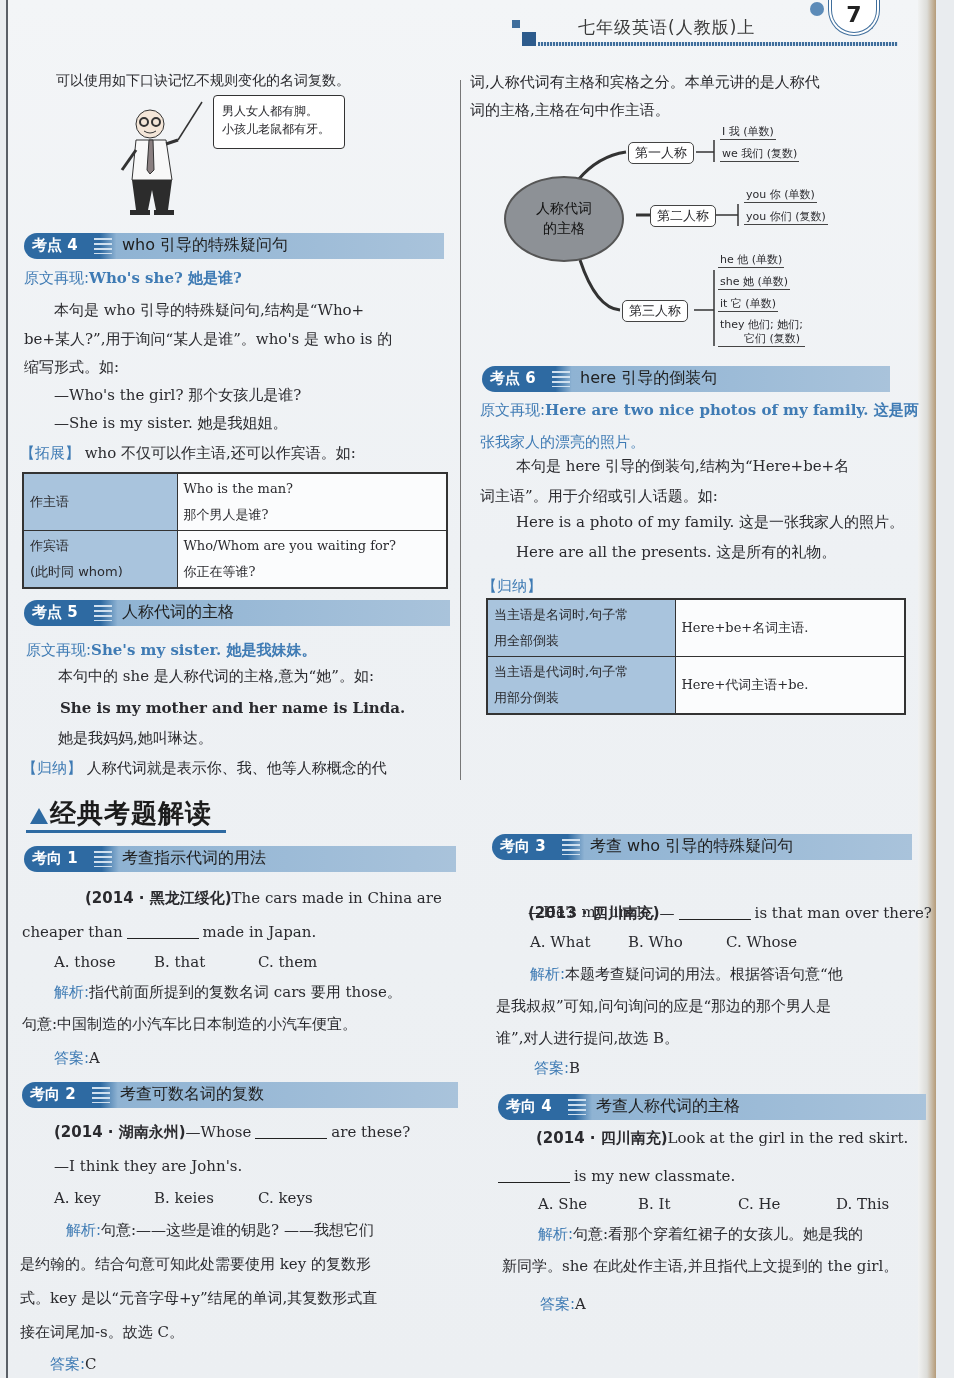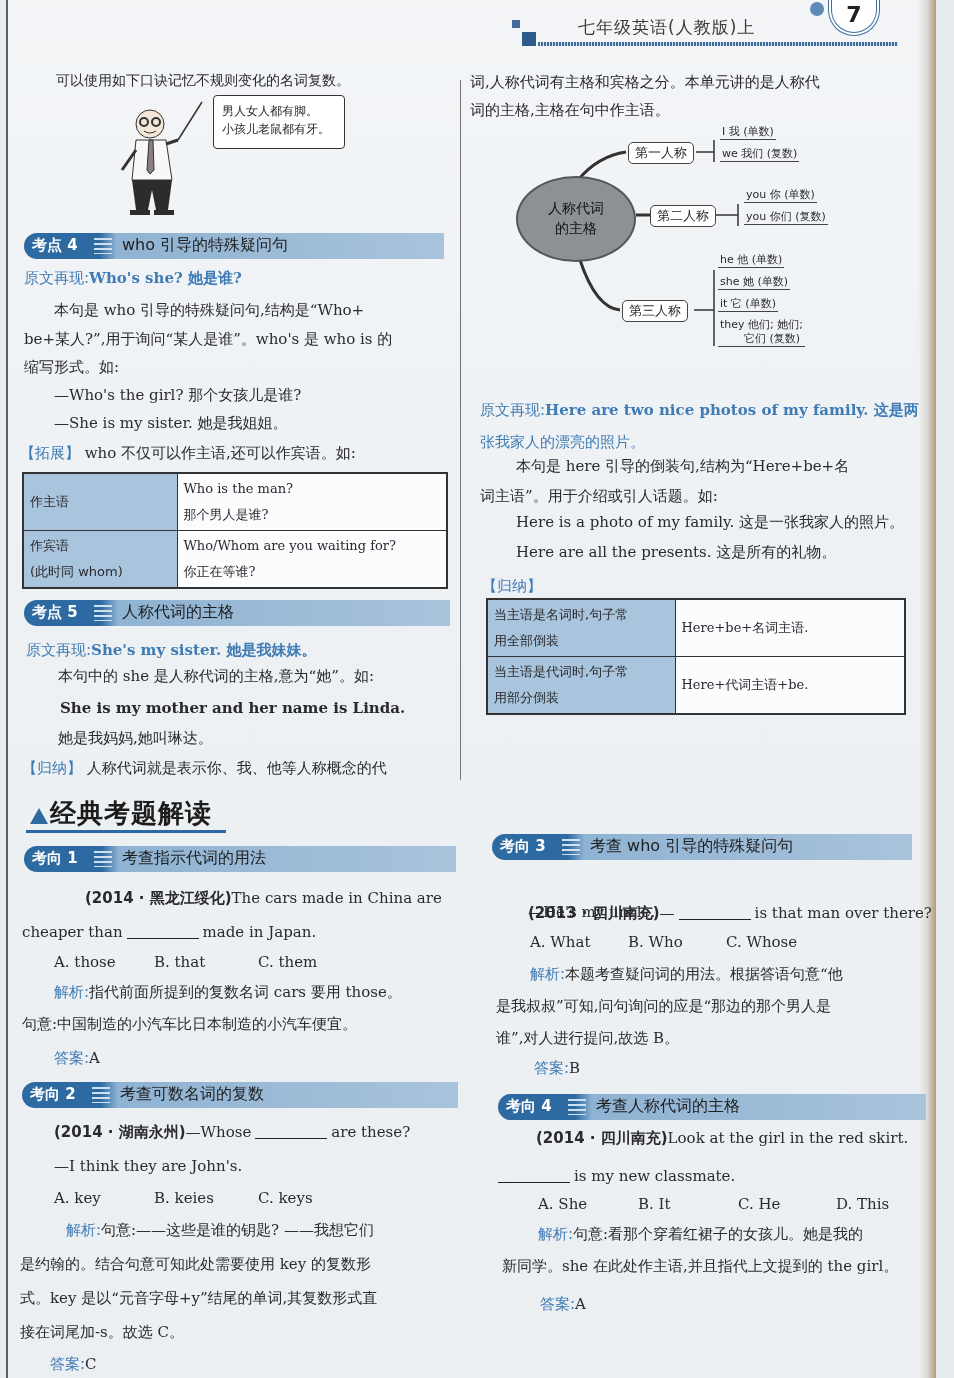--- a/index.html
+++ b/index.html
@@ -51,21 +51,21 @@
   table.grid td.bd { background: #fbfcfd; }
 
   
   .teacher { position: absolute; left: 108px; top: 100px; width: 90px; height: 120px; }
   .bubble { position: absolute; left: 205px; top: 95px; width: 132px; height: 54px; border: 1.5px solid #333; border-radius: 4px; background: #fff;
     font-family: "DejaVu Sans", sans-serif; font-size: 12px; line-height: 18px; padding: 6px 8px; }
 
   
   .mm-node { position: absolute; border: 1.5px solid #444; border-radius: 5px; background: #fff; font-family: "DejaVu Sans", sans-serif; font-size: 13px; padding: 1px 6px; }
   .mm-leaf { position: absolute; font-size: 11px; font-family: "DejaVu Sans", sans-serif; border-bottom: 1.5px solid #444; white-space: nowrap; padding: 0 2px; }
-  .mm-center { position: absolute; left: 508px; top: 176px; width: 120px; height: 86px; border-radius: 50%; background: #8d9196; border: 2px solid #555;
+  .mm-center { position: absolute; left: 496px; top: 176px; width: 120px; height: 86px; border-radius: 50%; background: #8d9196; border: 2px solid #555;
     font-family: Liberation Mono, monospace; font-size: 14px; text-align: center; line-height: 20px; padding-top: 21px; color: #111; }
 
   .section-title { position: absolute; left: 22px; top: 796px; font-family: "DejaVu Sans", sans-serif; font-weight: bold; font-size: 26px; color: #1c1c1c; letter-spacing: 1px; }
   .section-title .tri { display: inline-block; width: 0; height: 0; border-left: 9px solid transparent; border-right: 9px solid transparent; border-bottom: 16px solid #2e6aa2; margin-right: 2px; vertical-align: -2px; }
   .section-underline { position: absolute; left: 18px; top: 830px; width: 200px; height: 3px; background: #2e6aa2; }
   .blank { display: inline-block; border-bottom: 1px solid #222; width: 72px; height: 14px; vertical-align: -2px; margin: 0 4px; }
 </style>
 </head>
 <body>
 
@@ -233,20 +233,25 @@
 
   <div class="mm-node" style="left:614px; top:300px;">第三人称</div>
   <div class="mm-leaf" style="left:710px; top:252px;">he 他 (单数)</div>
   <div class="mm-leaf" style="left:710px; top:274px;">she 她 (单数)</div>
   <div class="mm-leaf" style="left:710px; top:296px;">it 它 (单数)</div>
   <div style="position:absolute; left:710px; top:318px; font-size:11px; font-family:'DejaVu Sans',sans-serif; border-bottom:1.5px solid #444; line-height:14px; padding:0 2px;">
     <div>they 他们; 她们;</div>
     <div style="padding-left:24px;">它们 (复数)</div>
   </div>
 
+  <div class="bar" style="left:474px; top:366px; width:408px;">
+    <span class="tag">考点 6</span>
+    <span class="lines"></span>
+    <span class="label">here 引导的倒装句</span>
+  </div>
   <div class="p" style="left:472px; top:400px;">
     <span class="blue cn">原文再现:</span><span class="blue bold">Here are two nice photos of my family. 这是两</span>
   </div>
   <div class="p blue cn" style="left:472px; top:432px;">张我家人的漂亮的照片。</div>
   <div class="p" style="left:508px; top:456px;">本句是 here 引导的倒装句,结构为“Here+be+名</div>
   <div class="p" style="left:472px; top:486px;">词主语”。用于介绍或引人话题。如:</div>
   <div class="p" style="left:508px; top:512px;">Here is a photo of my family. 这是一张我家人的照片。</div>
   <div class="p" style="left:508px; top:542px;">Here are all the presents. 这是所有的礼物。</div>
   <div class="p blue cn" style="left:474px; top:576px;">【归纳】</div>
 

